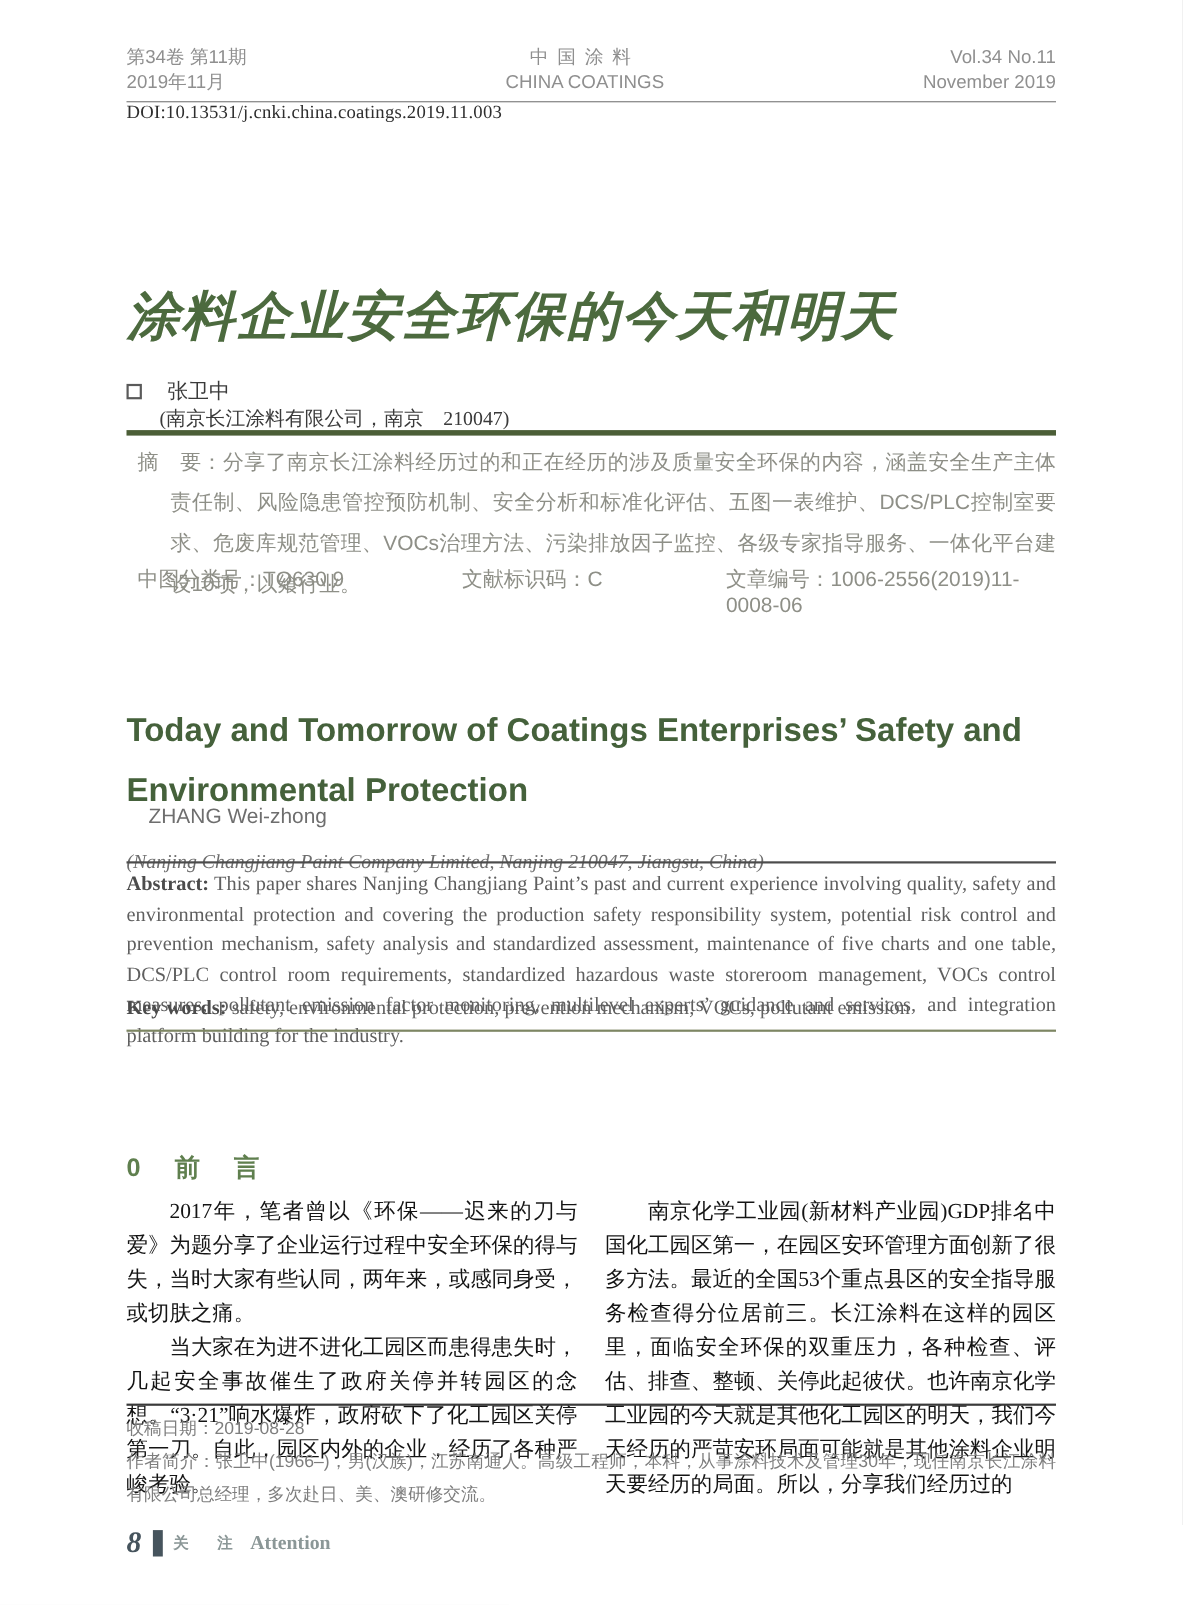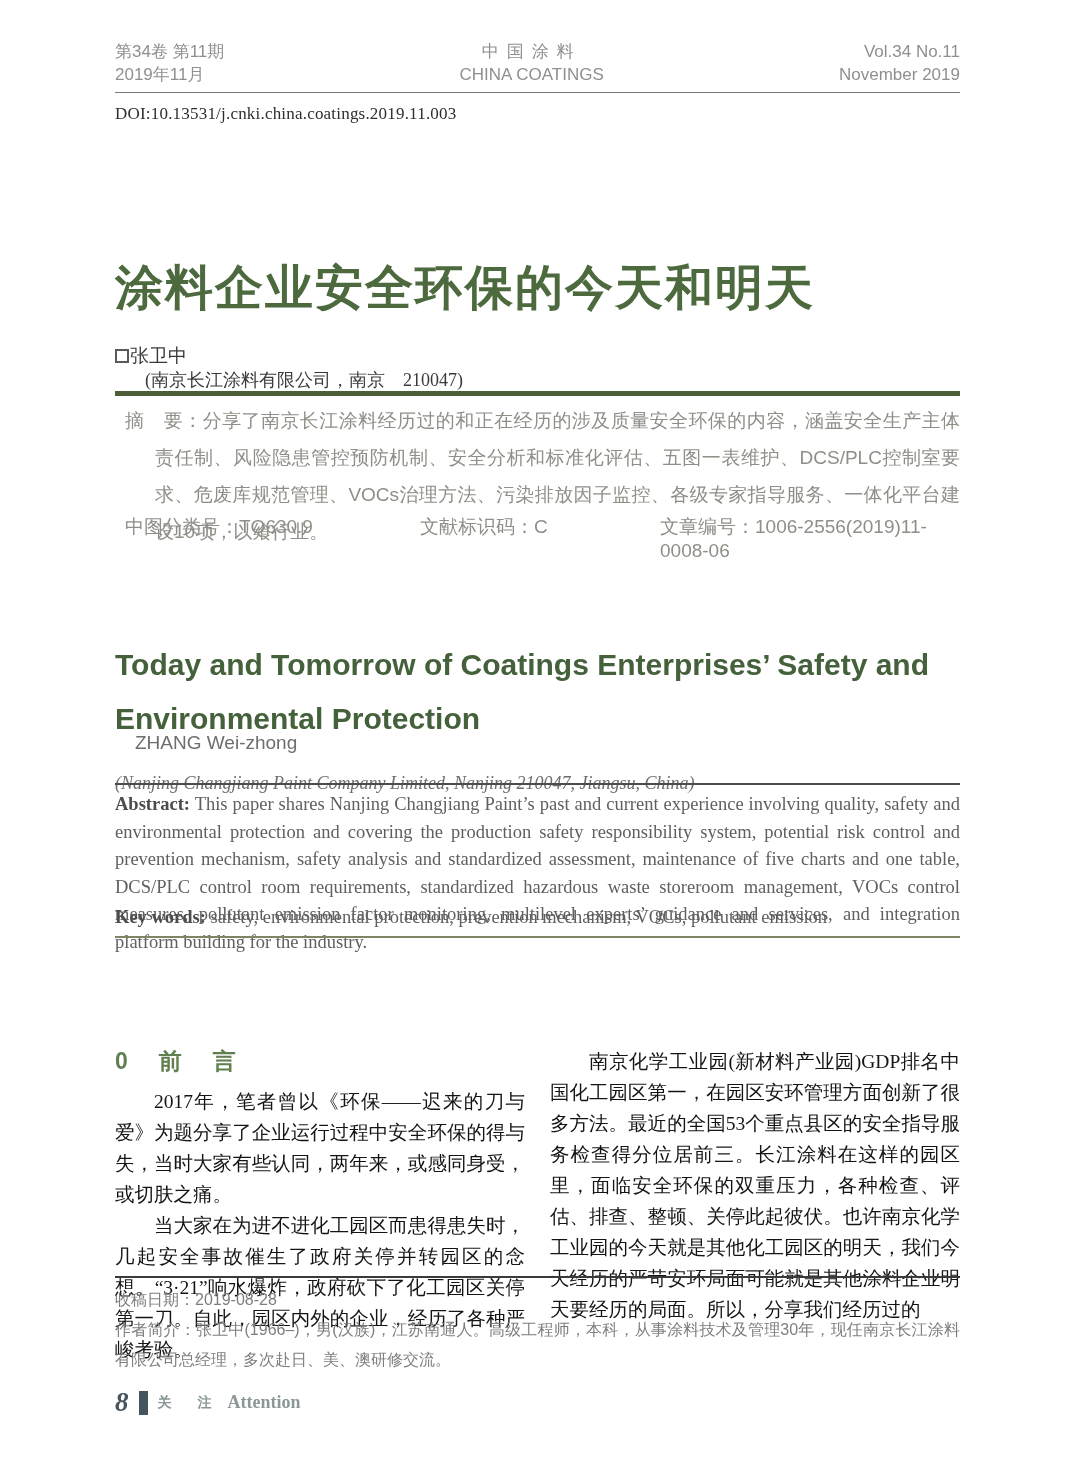--- a/index.html
+++ b/index.html
@@ -15,26 +15,26 @@
   }
   .blk { position:absolute; left:115px; width:845px; }
 
   
   .jheader { top:40px; display:flex; justify-content:space-between; align-items:center;
              border-bottom:1px solid #777; padding-bottom:6px;
              font-family:"Liberation Sans", sans-serif; color:#8f8f8f; font-size:17px; line-height:23px; }
   .jheader .cell-center { text-align:center; }
   .jheader .cell-right  { text-align:right; }
   .jname-cn { letter-spacing:8px; font-family:"Liberation Serif", serif; }
-  .doi { top:104px; font-size:17px; color:#2e2e2e; letter-spacing:0.2px; }
+  .doi { top:92px; font-size:17px; color:#2e2e2e; letter-spacing:0.2px; }
 
   
   .title-cn { top:256px; font-size:48px; font-weight:bold; letter-spacing:2px;
-              color:#4c6a3e; font-family:"Liberation Sans", sans-serif; }
-  .author-row { top:343px; display:flex; align-items:center; gap:1px; font-size:19px; color:#3a3a3a; }
+              color:#4c6a3e; font-family:"Liberation Sans", sans-serif;font-style:italic; }
+  .author-row { top:343px; display:flex; align-items:center; gap:23px; font-size:19px; color:#3a3a3a; }
   .author-bullet { width:14px; height:14px; border:2px solid #5a5a5a; display:inline-block; }
   .affil-cn { top:368px; padding-left:30px; font-size:18px; color:#3a3a3a; }
   .green-bar { top:391px; height:5px; background:#4b5e37; }
 
   
   .frontmatter { font-family:"Liberation Sans", sans-serif; color:#8e8f87; font-size:19px; }
   .abstract-cn { top:402px; padding-left:40px; text-indent:-30px; line-height:37px; text-align:justify; }
   .keywords-cn { top:483px; padding-left:10px; }
   .class-row { top:514px; padding-left:10px; display:flex; }
   .class-row .c1 { width:295px; }
@@ -46,21 +46,21 @@
               color:#45613b; font-family:"Liberation Sans", sans-serif; }
   .author-en { top:732px; font-family:"Liberation Sans", sans-serif; font-size:19px; color:#6e6e6e;margin-left:20px; }
   .affil-en  { top:757px; font-style:italic; font-size:18px; color:#6e6e6e;margin-top:16px; }
   .rule-dark  { top:783px; border-top:2px solid #4c4c4c; }
   .abstract-en { top:791px; font-size:18.5px; line-height:27.6px; text-align:justify; color:#5f5f5f; }
   .abstract-en b, .kw-en b { color:#4c4c4c; }
   .kw-en { top:907px; font-size:18.5px; color:#5f5f5f; }
   .rule-green { top:936px; border-top:2.5px solid #7d8663; }
 
   
-  .body-cols { top:1046px; display:flex; gap:25px; }
+  .body-cols { top:1046px; display:flex; gap:25px;align-items:flex-end; }
   .col { width:410px; }
   .sec-heading { font-family:"Liberation Sans", sans-serif; font-weight:bold; font-size:23px;
                  color:#5f7f4e; letter-spacing:4px; margin-bottom:9px; }
   .col p { font-size:19.5px; line-height:31px; text-align:justify; text-indent:2em; color:#141414; }
 
   
   .footnote { top:1276px; border-top:2px solid #3a3a3a; padding-top:7px;
               font-family:"Liberation Sans", sans-serif; font-size:16px; line-height:30px; color:#7e7e7e;
               text-align:justify; }
 

